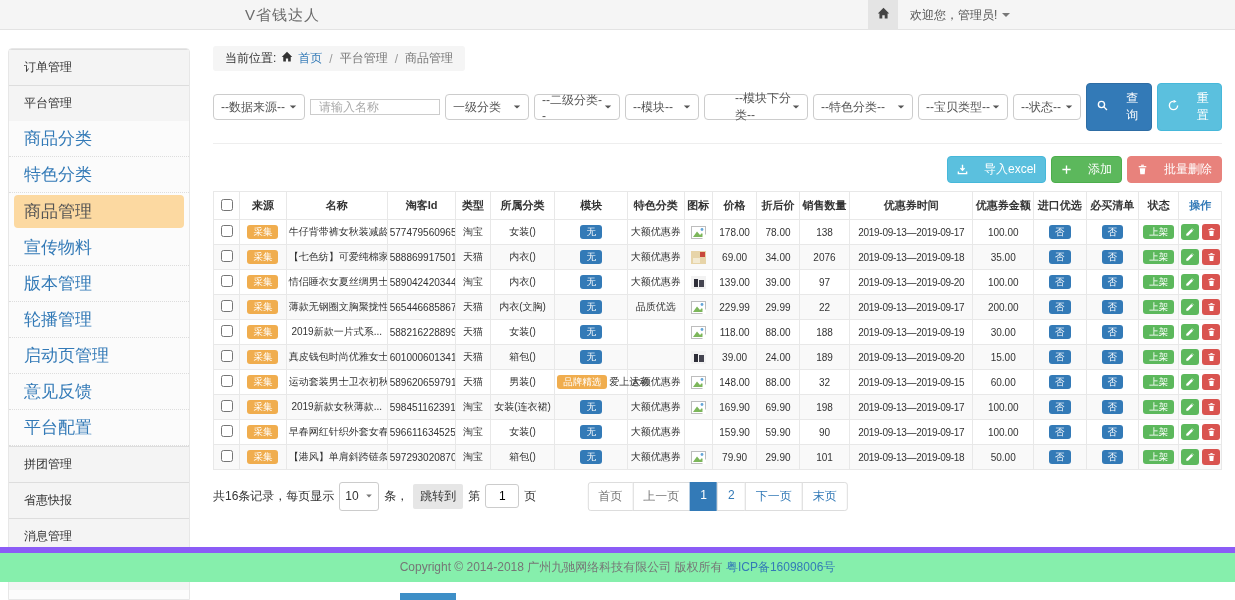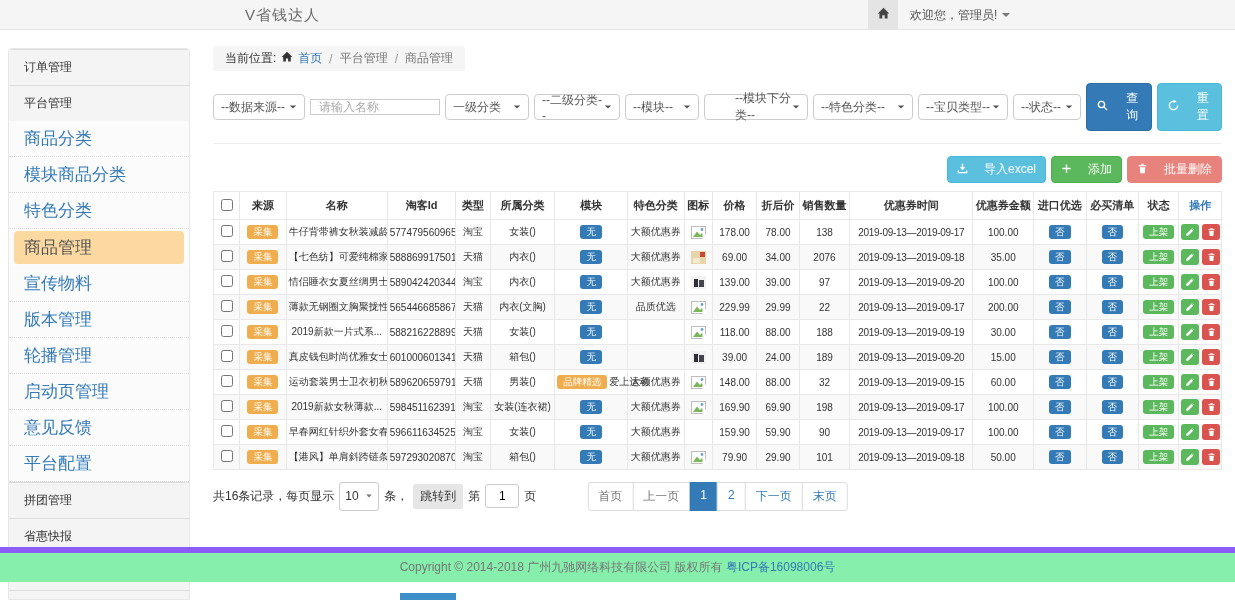--- a/index.html
+++ b/index.html
@@ -35,21 +35,21 @@
   .finput { height:16px; border:1px solid #ccc; border-radius:0; padding:0 8px; font-size:12px; color:#333; font-family:inherit; }
   .finput::placeholder { color:#aaa; }
   .btn { display:inline-flex; align-items:center; gap:16px; border:none; border-radius:4px; color:#fff; font-size:12px; padding:6px 10px; cursor:pointer; font-family:inherit; }
   .btn-primary { background:#337ab7; border:1px solid #2e6da4; }
   .btn-info { background:#5bc0de; border:1px solid #46b8da; }
   .btn-success { background:#5cb85c; border:1px solid #4cae4c; }
   .btn-danger-light { background:#e8827c; border:1px solid #e8827c; }
   hr.sep { border:none; border-top:1px solid #eee; margin:12px 0 0 0; }
   
   .toolbar { margin-top:12px; display:flex; justify-content:flex-end; gap:5px; }
-  .toolbar .btn { padding:4px 9px; }
+  .toolbar .btn { padding:4px 9px;align-items:flex-end; }
   
   table { margin-top:8px; width:100%; border-collapse:collapse; table-layout:fixed; }
   th, td { border:1px solid #e8e8e8; text-align:center; padding:4px 2px; font-size:10px; color:#333; white-space:nowrap; overflow:hidden; }
   th { font-size:11px; font-weight:bold; background:#fff; padding:6px 2px; overflow:visible; }
   th.op-head { color:#337ab7; }
   tbody tr:nth-child(even) td { background:#f9f9f9; }
   td.cell-name { text-overflow:clip; }
   td.cell-coupon-time { letter-spacing:-0.3px; }
   td.cell-module { overflow:visible; }
   .badge { display:inline-block; border-radius:3px; color:#fff; font-size:9.5px; padding:2px 6px; line-height:1; }
@@ -97,21 +97,20 @@
       <span class="caret"></span>
     </div>
   </div>
 </div>
 
 <aside class="sidebar">
   <nav>
       <div class="side-group">订单管理</div>
       <div class="side-group">平台管理</div>
       <div class="side-sub">商品分类</div>
-      <div class="side-sub">模块商品分类</div>
       <div class="side-sub">特色分类</div>
       <div class="side-sub active">商品管理</div>
       <div class="side-sub">宣传物料</div>
       <div class="side-sub">版本管理</div>
       <div class="side-sub">轮播管理</div>
       <div class="side-sub">启动页管理</div>
       <div class="side-sub">意见反馈</div>
       <div class="side-sub">平台配置</div>
       <div class="side-group">拼团管理</div>
       <div class="side-group">省惠快报</div>

